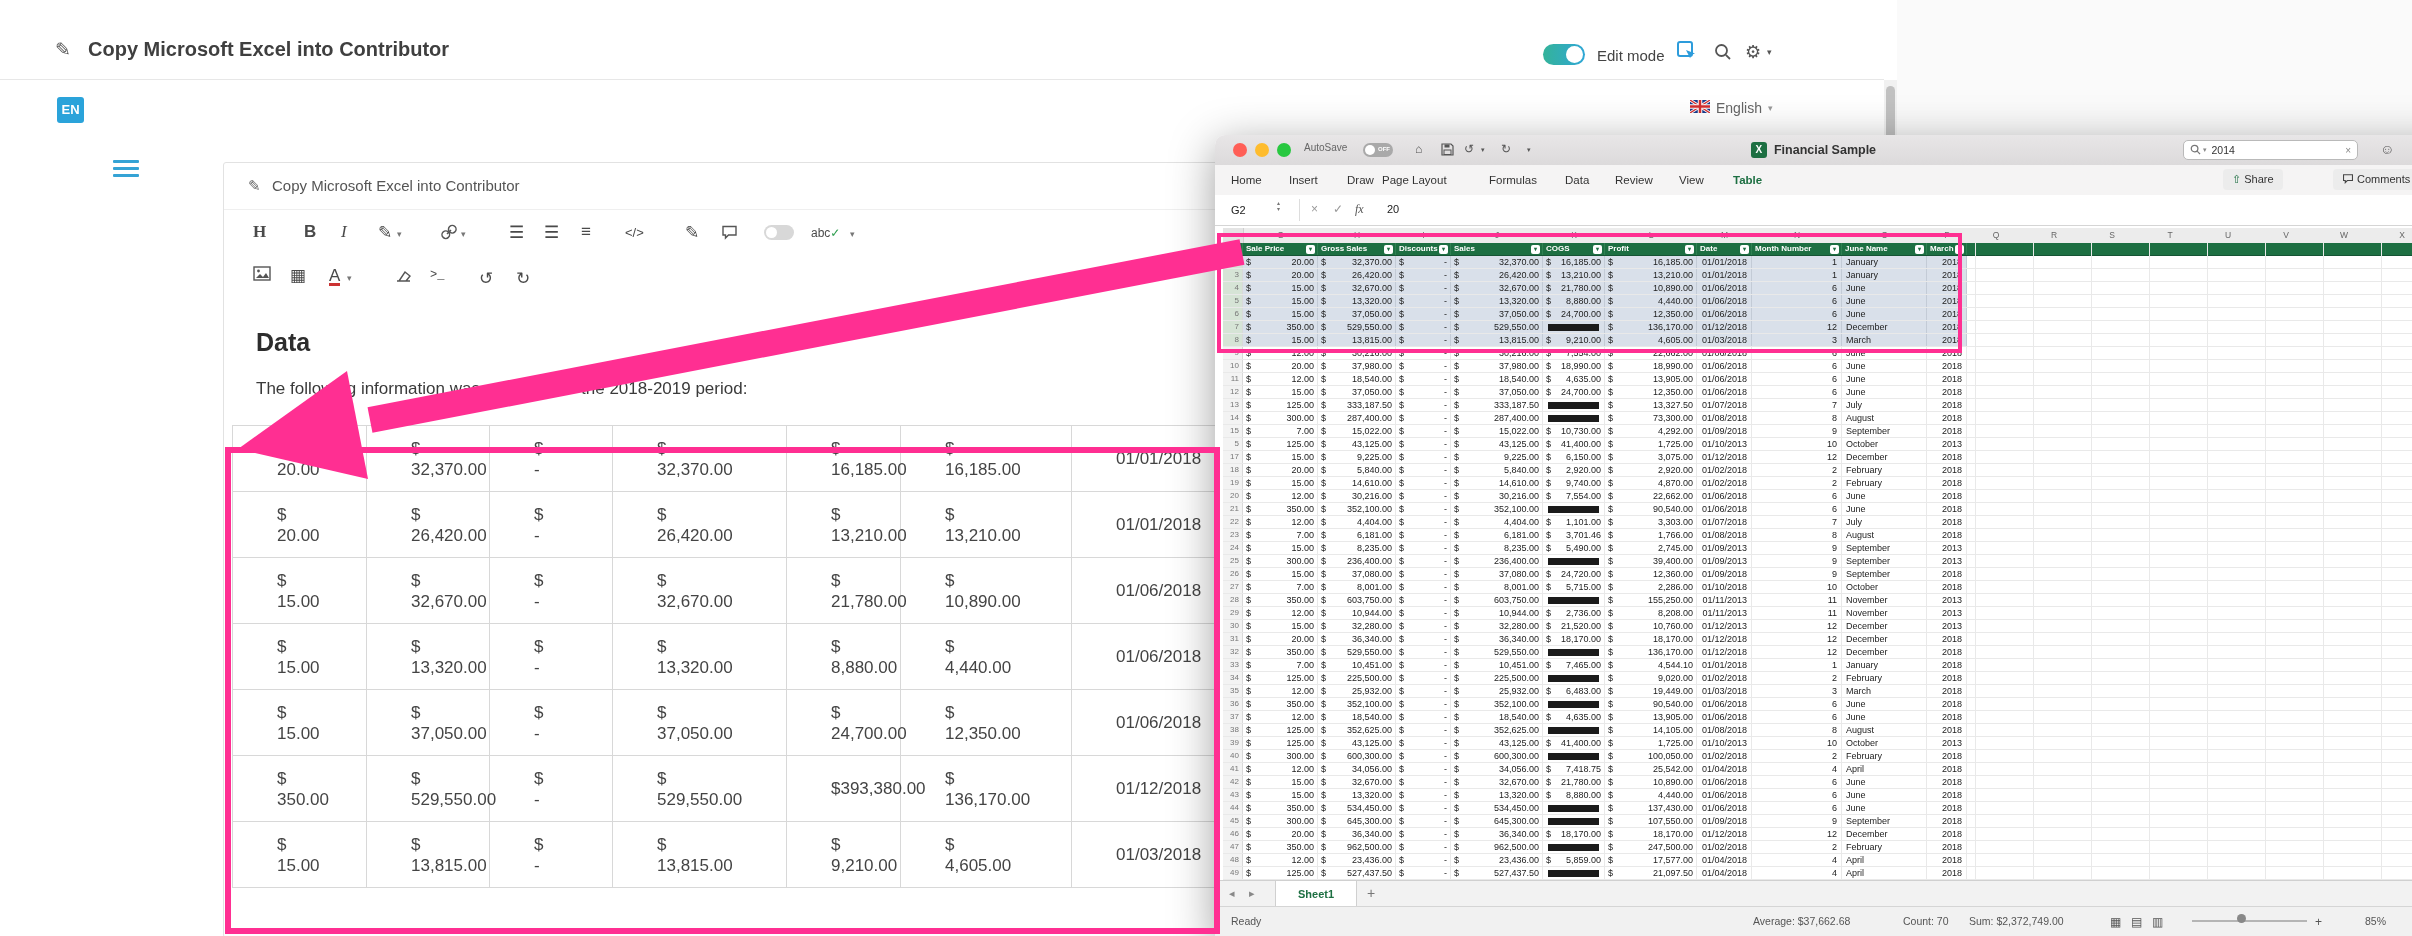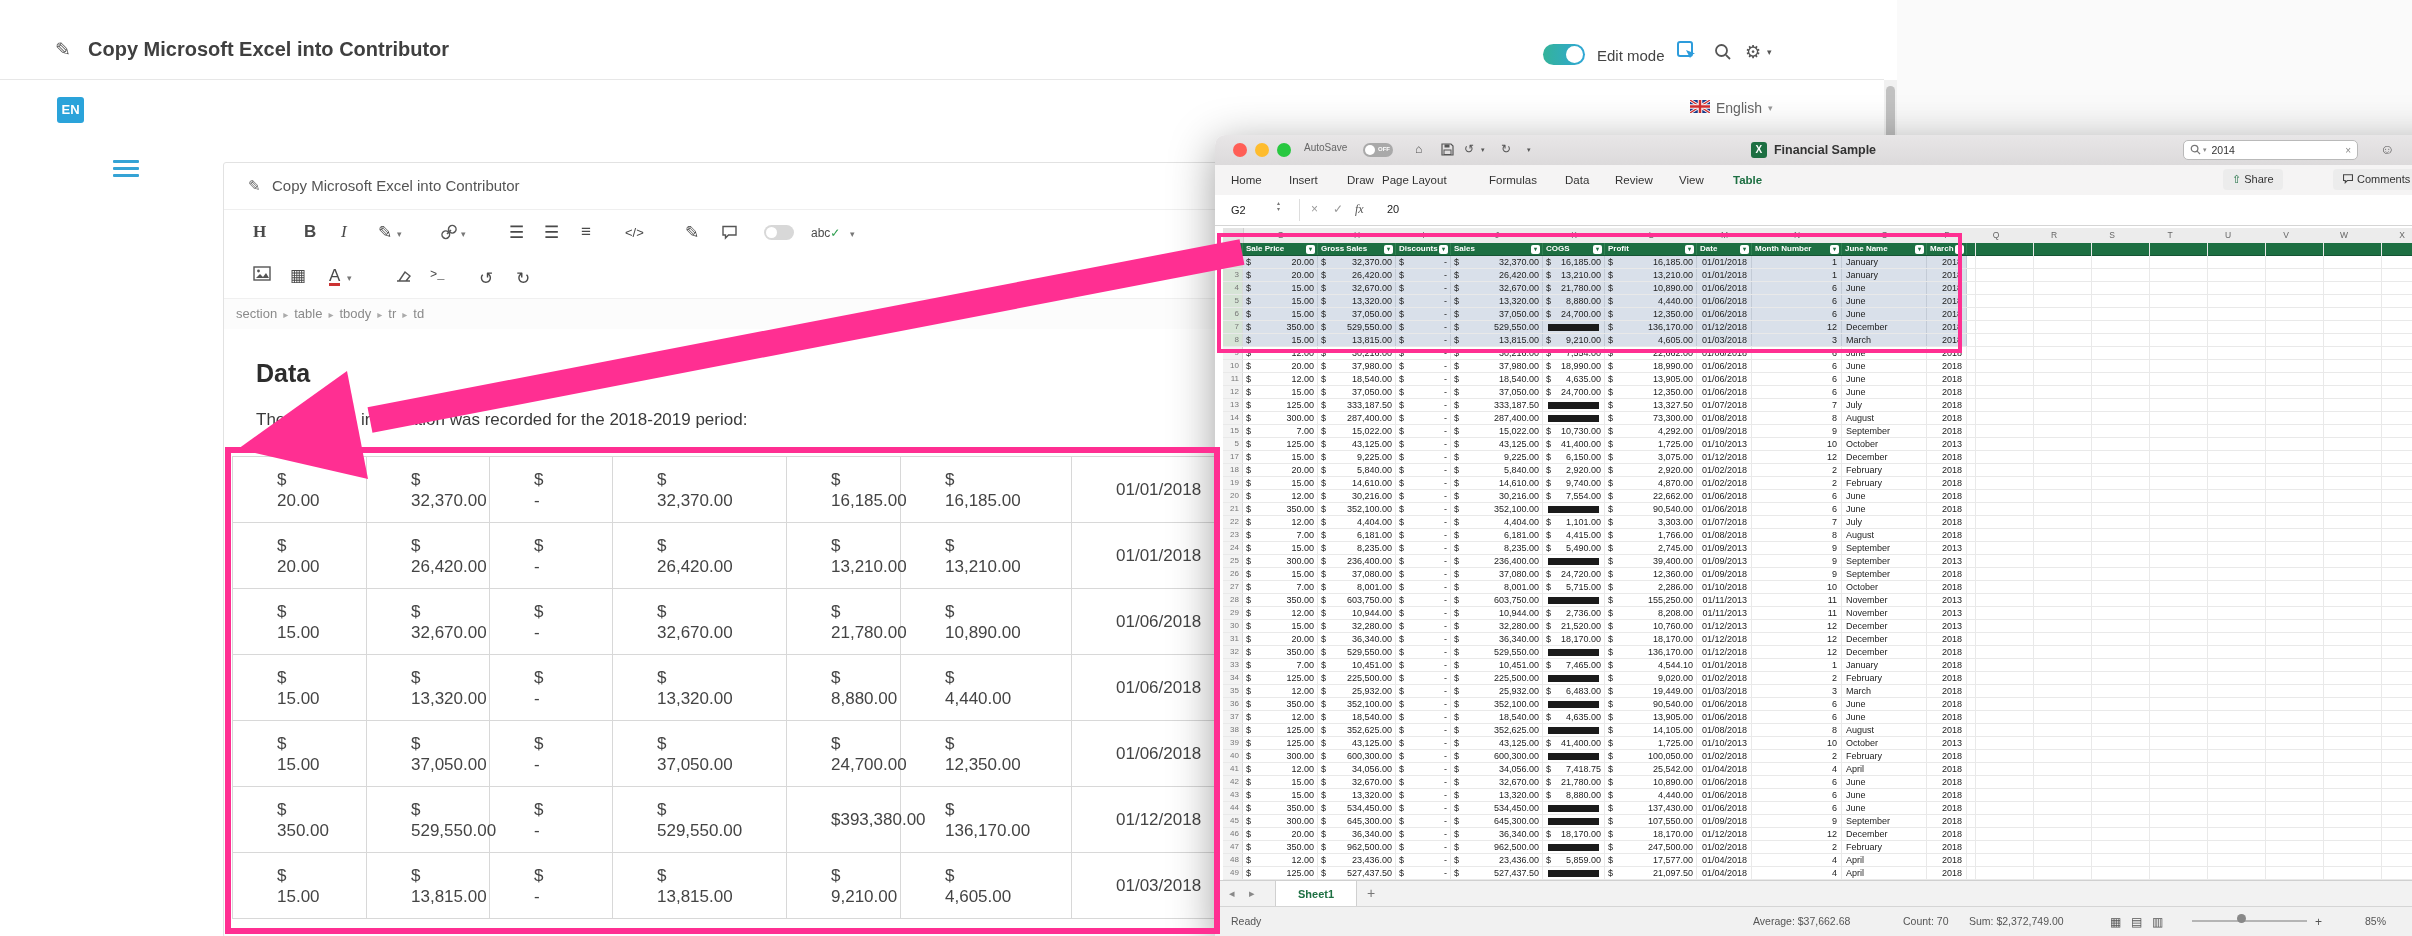--- a/index.html
+++ b/index.html
@@ -216,23 +216,20 @@
         <span class="ticon" style="left:171px;top:12px">
           <svg width="17" height="14" viewBox="0 0 17 14">
               <path d="M4 12 L10 3 l5 4 -4 5 z M2 12 h13" fill="none" stroke="#555" stroke-width="1.4"></path>
             </svg>
         </span>
         <span class="ticon" style="left:206px;font-size:12px;font-family:'Liberation Mono',monospace">&gt;_</span>
         <span class="ticon" style="left:255px">↺</span>
         <span class="ticon" style="left:292px">↻</span>
       </div>
 
-      <div class="crumbbar">
-        <span>section</span><span class="crumb-sep">▸</span><span>table</span><span class="crumb-sep">▸</span><span>tbody</span><span class="crumb-sep">▸</span><span>tr</span><span class="crumb-sep">▸</span><span>td</span>
-      </div>
 
       <div class="doc-body">
         <h2 class="doc-h2">Data</h2>
         <p class="doc-p">The following information was recorded for the 2018-2019 period:</p>
         <table class="doctable">
           <colgroup>
               <col style="width:134px">
               <col style="width:123px">
               <col style="width:123px">
               <col style="width:174px">
@@ -1201,21 +1198,21 @@
           <div class="xcell money" style="width: 55px;">
             <span>$</span>
             <span>-</span>
           </div>
           <div class="xcell money" style="width: 92px;">
             <span>$</span>
             <span>6,181.00</span>
           </div>
           <div class="xcell money" style="width: 62px;">
             <span>$</span>
-            <span>4,415.00</span>
+            <span>3,701.46</span>
           </div>
           <div class="xcell money" style="width: 92px;">
             <span>$</span>
             <span>1,766.00</span>
           </div>
           <div class="xcell num" style="width: 55px;">01/08/2018</div>
           <div class="xcell num" style="width: 90px;">8</div>
           <div class="xcell txt" style="width: 85px;">August</div>
           <div class="xcell num" style="width: 40px;">2018</div>
         </div>

